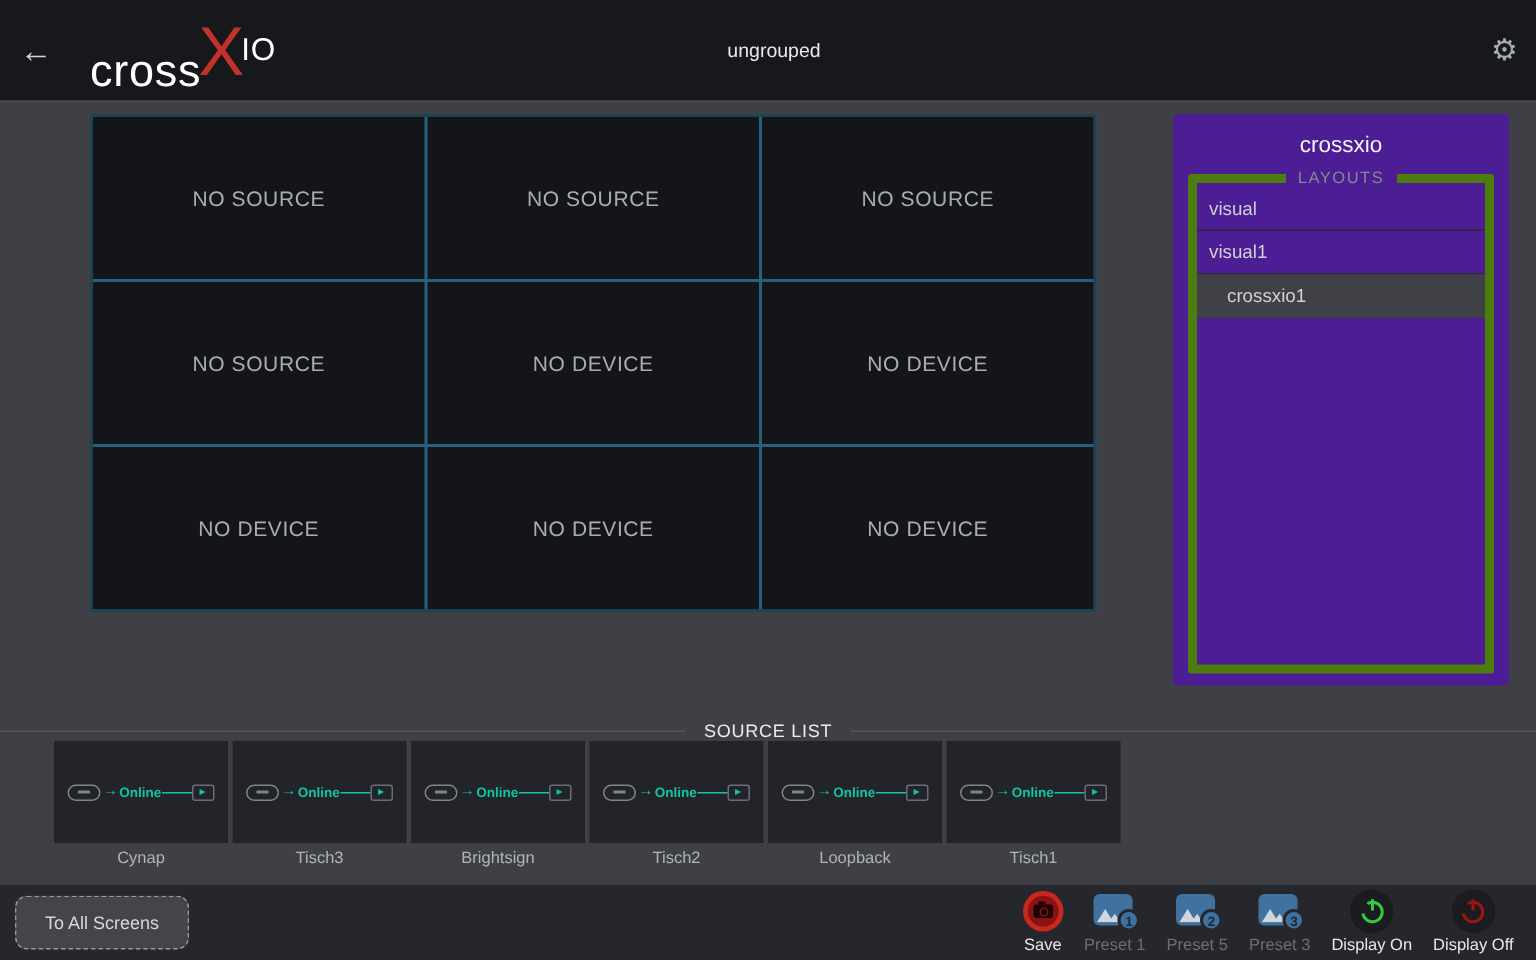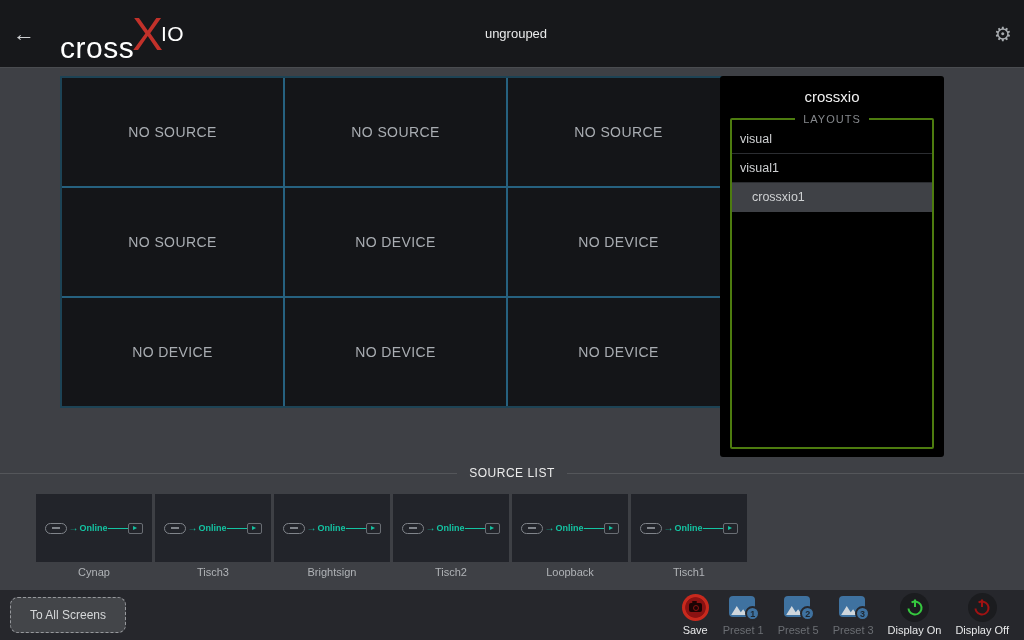--- a/index.html
+++ b/index.html
@@ -20,31 +20,31 @@
           color:#a7abaf; font-size:20px; cursor:pointer; }
 
   
   .wall { position:absolute; left:60px; top:76px; width:671px; height:332px;
           display:grid; grid-template-columns:1fr 1fr 1fr; grid-template-rows:1fr 1fr 1fr;
           gap:2px; background:#26617f; border:2px solid #1d4355; }
   .wall-tile { background:#141518; display:flex; align-items:center; justify-content:center; }
   .wall-tile span { color:#a9adb2; font-size:14px; letter-spacing:.4px; }
 
   
-  .panel { position:absolute; left:720px; top:76px; width:224px; height:381px;
-           background:#000000; border-radius:3px; padding:8px 10px 10px; }
+  .panel { position:absolute; left:782px; top:76px; width:224px; height:381px;
+           background:#4c1d95; border-radius:3px; padding:8px 10px 10px; }
   .panel-title { text-align:center; color:#f2f2f2; font-size:15px; margin:4px 0 8px; }
-  .panel fieldset { border:2px solid #4d7c0f; border-radius:2px; height:336px; padding:0; }
+  .panel fieldset { border:6px solid #4d7c0f; border-radius:2px; height:336px; padding:0; }
   .panel legend { margin:0 auto; padding:0 8px; color:#85888c; font-size:11px; letter-spacing:1px; }
   .layout-item { height:29px; line-height:29px; padding-left:8px; color:#cfd1d3;
                  font-size:12.5px; border-bottom:1px solid #2b2d31; cursor:pointer; }
   .layout-item.selected { background:#3f4146; border-bottom-color:transparent;padding-left:20px; }
 
   
-  .src-legend { position:absolute; left:0; top:463px; width:1024px; height:20px;
+  .src-legend { position:absolute; left:0; top:477px; width:1024px; height:20px;
                 display:flex; align-items:center; }
   .src-legend .line { flex:1; height:1px; background:#54565a; }
   .src-legend .txt { color:#ececec; font-size:12px; letter-spacing:.5px; padding:0 12px; }
 
   .sources { position:absolute; left:36px; top:494px; display:flex; gap:3px; }
   .source-card { width:116px; cursor:pointer; }
   .source-thumb { width:116px; height:68px; background:#22242a;
                   display:flex; align-items:center; justify-content:center; }
   .source-name { text-align:center; color:#b0b3b7; font-size:11px; margin-top:4px; }
 

